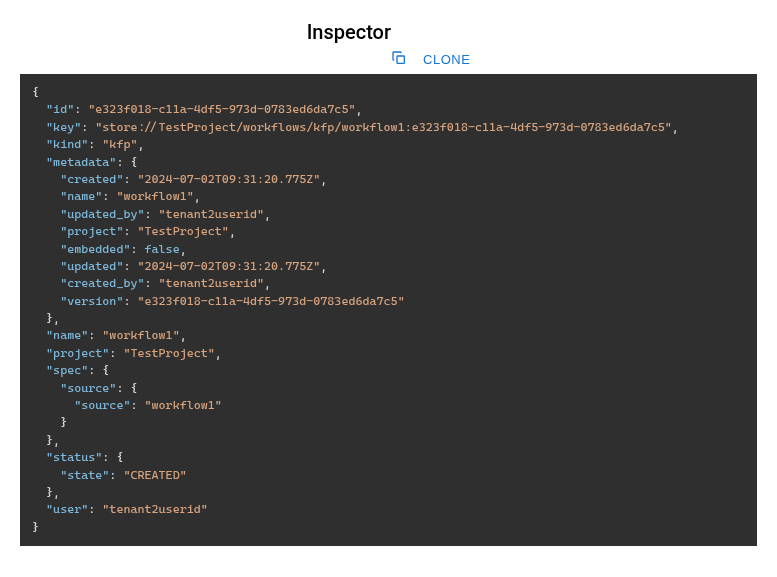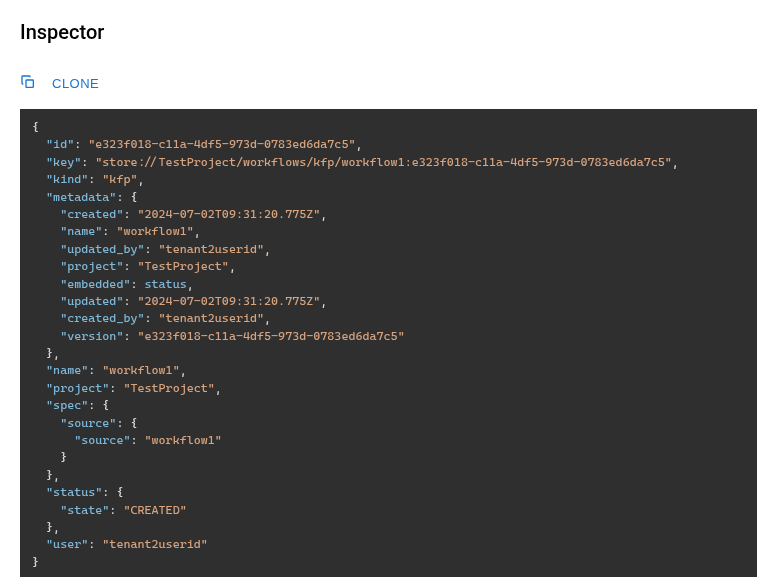--- a/index.html
+++ b/index.html
@@ -11,22 +11,21 @@
       font-family: -apple-system, BlinkMacSystemFont, "Segoe UI", Roboto, "Helvetica Neue", Arial, sans-serif;
       background: #fff;
       padding: 20px;
       width: 777px;
       height: 577px;
     }
     .header {
       display: flex;
       justify-content: center;
       align-items: flex-start;
-      margin-bottom: 16px;
-      flex-direction: column;
+      margin-bottom: 5px;
     }
     .title {
       font-size: 20px;
       font-weight: 500;
       color: #000;
     }
     .clone-btn {
       display: flex;
       align-items: center;
       gap: 16px;
@@ -78,21 +77,21 @@
 
 <div class="code-block" id="code-block"><span class="tok-brace">{</span>
   <span class="tok-key">"id"</span><span class="tok-punct">:</span> <span class="tok-str">"e323f018-c11a-4df5-973d-0783ed6da7c5"</span><span class="tok-punct">,</span>
   <span class="tok-key">"key"</span><span class="tok-punct">:</span> <span class="tok-str">"store://TestProject/workflows/kfp/workflow1:e323f018-c11a-4df5-973d-0783ed6da7c5"</span><span class="tok-punct">,</span>
   <span class="tok-key">"kind"</span><span class="tok-punct">:</span> <span class="tok-str">"kfp"</span><span class="tok-punct">,</span>
   <span class="tok-key">"metadata"</span><span class="tok-punct">:</span> <span class="tok-brace">{</span>
     <span class="tok-key">"created"</span><span class="tok-punct">:</span> <span class="tok-str">"2024-07-02T09:31:20.775Z"</span><span class="tok-punct">,</span>
     <span class="tok-key">"name"</span><span class="tok-punct">:</span> <span class="tok-str">"workflow1"</span><span class="tok-punct">,</span>
     <span class="tok-key">"updated_by"</span><span class="tok-punct">:</span> <span class="tok-str">"tenant2userid"</span><span class="tok-punct">,</span>
     <span class="tok-key">"project"</span><span class="tok-punct">:</span> <span class="tok-str">"TestProject"</span><span class="tok-punct">,</span>
-    <span class="tok-key">"embedded"</span><span class="tok-punct">:</span> <span class="tok-bool">status</span><span class="tok-punct">,</span>
+    <span class="tok-key">"embedded"</span><span class="tok-punct">:</span> <span class="tok-bool">false</span><span class="tok-punct">,</span>
     <span class="tok-key">"updated"</span><span class="tok-punct">:</span> <span class="tok-str">"2024-07-02T09:31:20.775Z"</span><span class="tok-punct">,</span>
     <span class="tok-key">"created_by"</span><span class="tok-punct">:</span> <span class="tok-str">"tenant2userid"</span><span class="tok-punct">,</span>
     <span class="tok-key">"version"</span><span class="tok-punct">:</span> <span class="tok-str">"e323f018-c11a-4df5-973d-0783ed6da7c5"</span>
   <span class="tok-brace">}</span><span class="tok-punct">,</span>
   <span class="tok-key">"name"</span><span class="tok-punct">:</span> <span class="tok-str">"workflow1"</span><span class="tok-punct">,</span>
   <span class="tok-key">"project"</span><span class="tok-punct">:</span> <span class="tok-str">"TestProject"</span><span class="tok-punct">,</span>
   <span class="tok-key">"spec"</span><span class="tok-punct">:</span> <span class="tok-brace">{</span>
     <span class="tok-key">"source"</span><span class="tok-punct">:</span> <span class="tok-brace">{</span>
       <span class="tok-key">"source"</span><span class="tok-punct">:</span> <span class="tok-str">"workflow1"</span>
     <span class="tok-brace">}</span>

